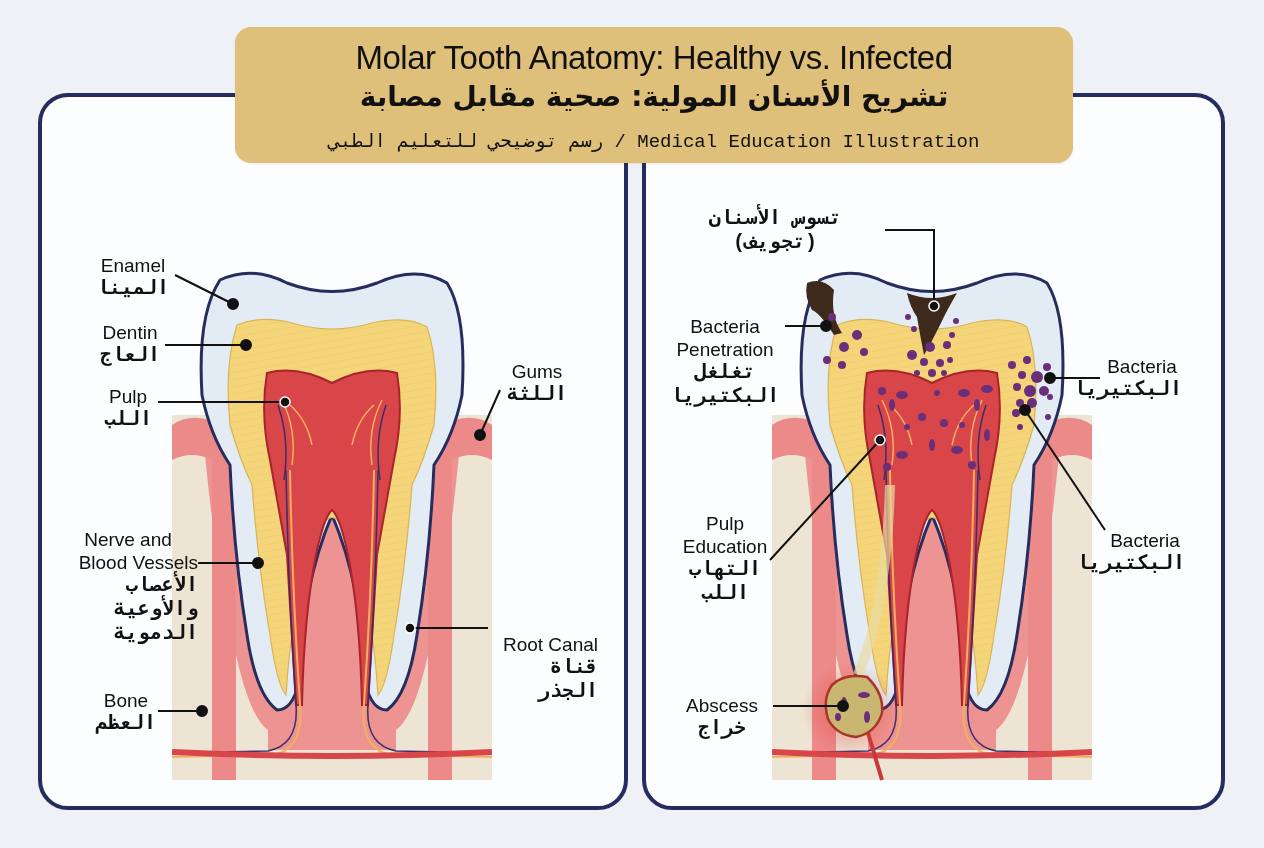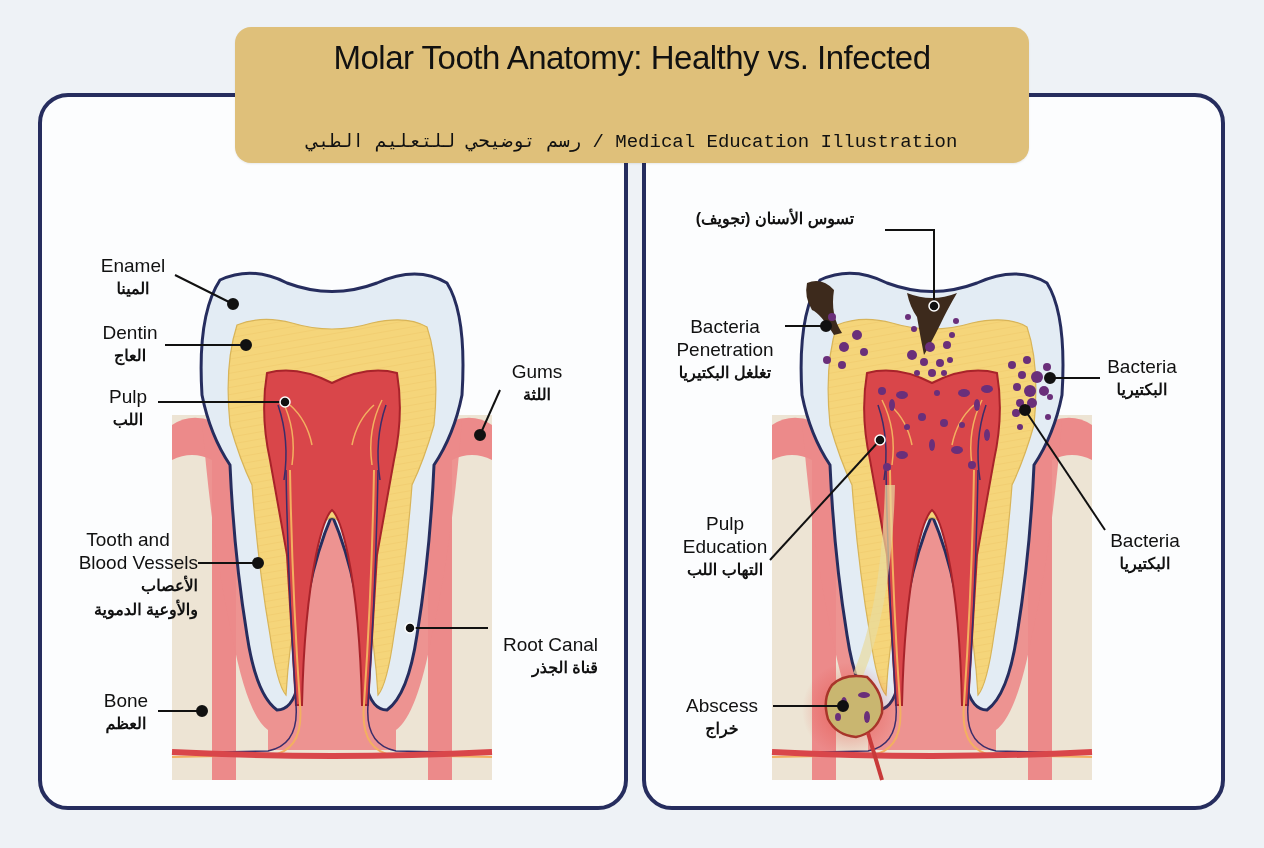--- a/index.html
+++ b/index.html
@@ -1,36 +1,37 @@
 <!DOCTYPE html>
 <html><head>
 <meta charset="utf-8">
 <style>
   html,body{margin:0;padding:0;}
   body{width:1264px;height:848px;background:#eef2f6;position:relative;overflow:hidden;font-family:"DejaVu Sans","Liberation Sans",sans-serif;color:#111;}
   .panel{position:absolute;background:#fcfdfe;border:4px solid #262d5e;border-radius:30px;box-sizing:border-box;}
   #panel-left{left:38px;top:93px;width:590px;height:717px;}
   #panel-right{left:642px;top:93px;width:583px;height:717px;}
-  .title-box{position:absolute;left:235px;top:27px;width:794px;height:136px;background:#dfc07a;border-radius:16px;text-align:center;z-index:5;box-shadow:0 1px 2px rgba(0,0,0,.08);}
+  .title-box{position:absolute;left:235px;top:27px;width:794px;height:136px;background:#dfc07a;border-radius:16px;text-align:center;z-index:5;box-shadow:0 1px 2px rgba(0,0,0,.08);padding-left:44px;}
   .title-en{position:absolute;left:0;right:0;top:12px;font-family:"Liberation Sans",sans-serif;font-size:33px;letter-spacing:-0.5px;color:#111;}
   .title-ar{position:absolute;left:0;right:0;top:53px;font-family:"DejaVu Sans",sans-serif;font-weight:bold;font-size:28px;color:#111;direction:rtl;}
   .subtitle{position:absolute;left:0;right:0;top:102px;font-family:Liberation Mono, monospace;font-size:19px;color:#111;}
   svg.art{position:absolute;left:0;top:0;width:1264px;height:848px;z-index:2;}
   .lbl{position:absolute;z-index:3;text-align:center;font-family:"Liberation Sans",sans-serif;font-size:19px;line-height:23px;color:#111;}
-  .lbl .ar{display:block;font-family:Liberation Sans, sans-serif;font-weight:bold;font-size:16px;direction:rtl;line-height:24px;}
+  .lbl .ar{display:block;font-family:Liberation Mono, monospace;font-weight:bold;font-size:20px;direction:rtl;line-height:24px;}
   .lbl .en{display:block;}
 </style>
 </head>
 <body>
 
 <div class="panel" id="panel-left"></div>
 <div class="panel" id="panel-right"></div>
 
 <div class="title-box">
   <div class="title-en">Molar Tooth Anatomy: Healthy vs. Infected</div>
+  <div class="title-ar">تشريح الأسنان المولية: صحية مقابل مصابة</div>
   <div class="subtitle">رسم توضيحي للتعليم الطبي / Medical Education Illustration</div>
 </div>
 
 <svg class="art" viewBox="0 0 1264 848" xmlns="http://www.w3.org/2000/svg">
   <defs>
     <radialGradient id="inflame" cx="50%" cy="50%" r="50%">
       <stop offset="0%" stop-color="#e94a3a" stop-opacity="0.55"></stop>
       <stop offset="100%" stop-color="#f4a090" stop-opacity="0"></stop>
     </radialGradient>
     <radialGradient id="abscessGlow" cx="50%" cy="50%" r="50%">
@@ -191,21 +192,21 @@
 </div>
 <div class="lbl" style="left:98px;top:385px;width:60px;">
   <span class="en">Pulp</span>
   <span class="ar">اللب</span>
 </div>
 <div class="lbl" style="left:502px;top:360px;width:70px;">
   <span class="en">Gums</span>
   <span class="ar">اللثة</span>
 </div>
 <div class="lbl" style="left:58px;top:528px;width:140px;text-align:right;">
-  <span class="en" style="text-align:center;">Tooth and</span>
+  <span class="en" style="text-align:center;">Nerve and</span>
   <span class="en">Blood Vessels</span>
   <span class="ar">الأعصاب</span>
   <span class="ar">والأوعية الدموية</span>
 </div>
 <div class="lbl" style="left:490px;top:633px;width:108px;text-align:right;">
   <span class="en">Root Canal</span>
   <span class="ar">قناة الجذر</span>
 </div>
 <div class="lbl" style="left:96px;top:689px;width:60px;">
   <span class="en">Bone</span>

